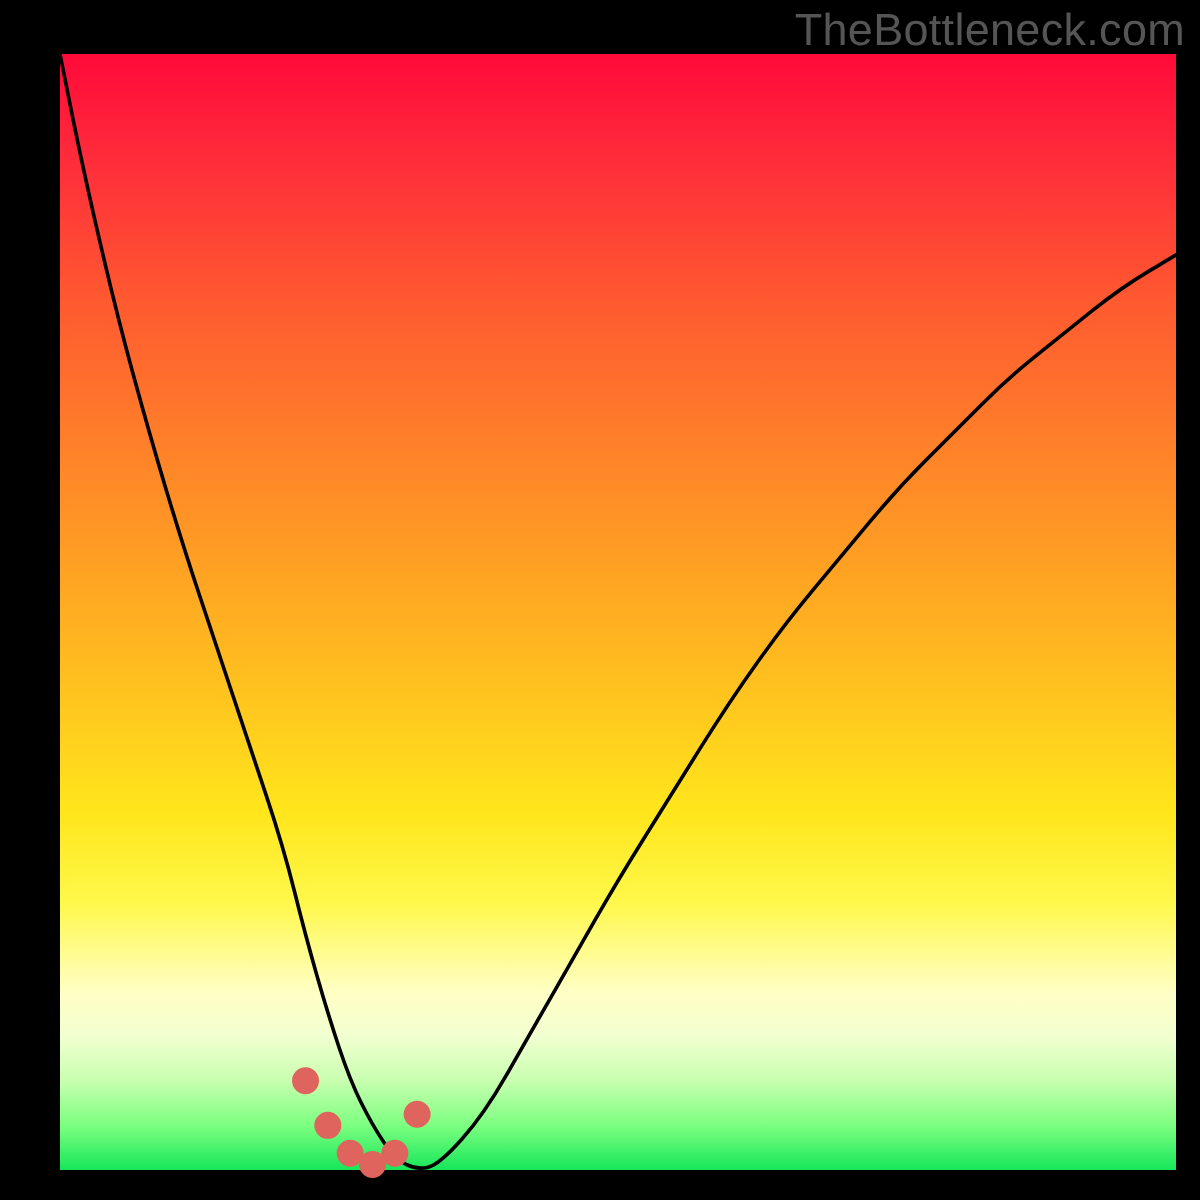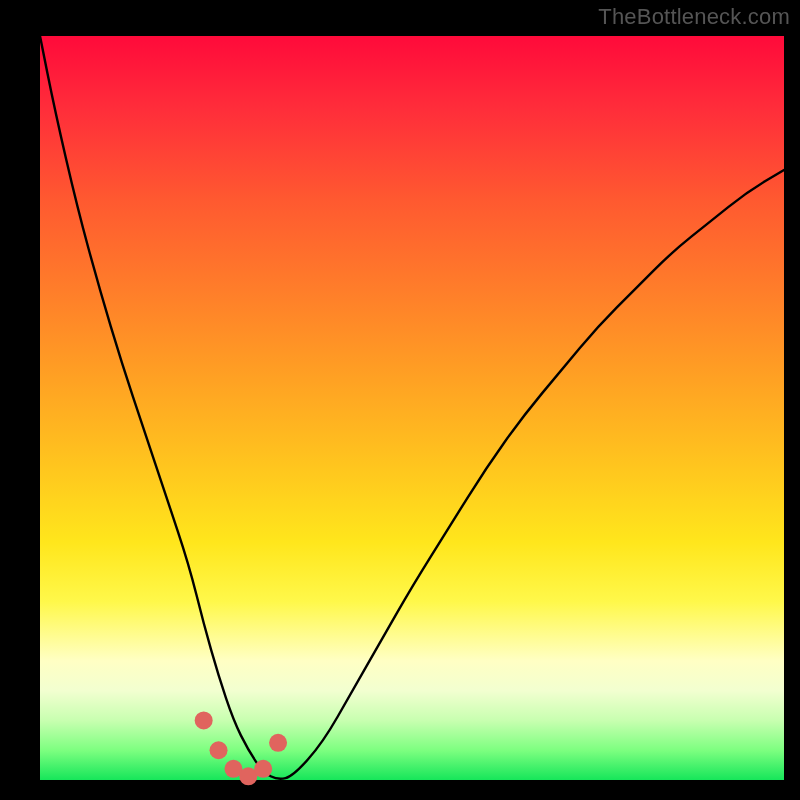--- a/index.html
+++ b/index.html
@@ -15,21 +15,21 @@
     position: relative;
     width: 800px;
     height: 800px;
     background: #000;
   }
   .watermark {
     position: absolute;
     top: 4px;
     right: 10px;
     color: #555;
-    font-size: 22px;
+    font-size: 30px;
     font-weight: 500;
     letter-spacing: 0.2px;
     z-index: 10;
   }
   .plot-area {
     position: absolute;
     left: 40px;
     top: 36px;
     width: 744px;
     height: 744px;

